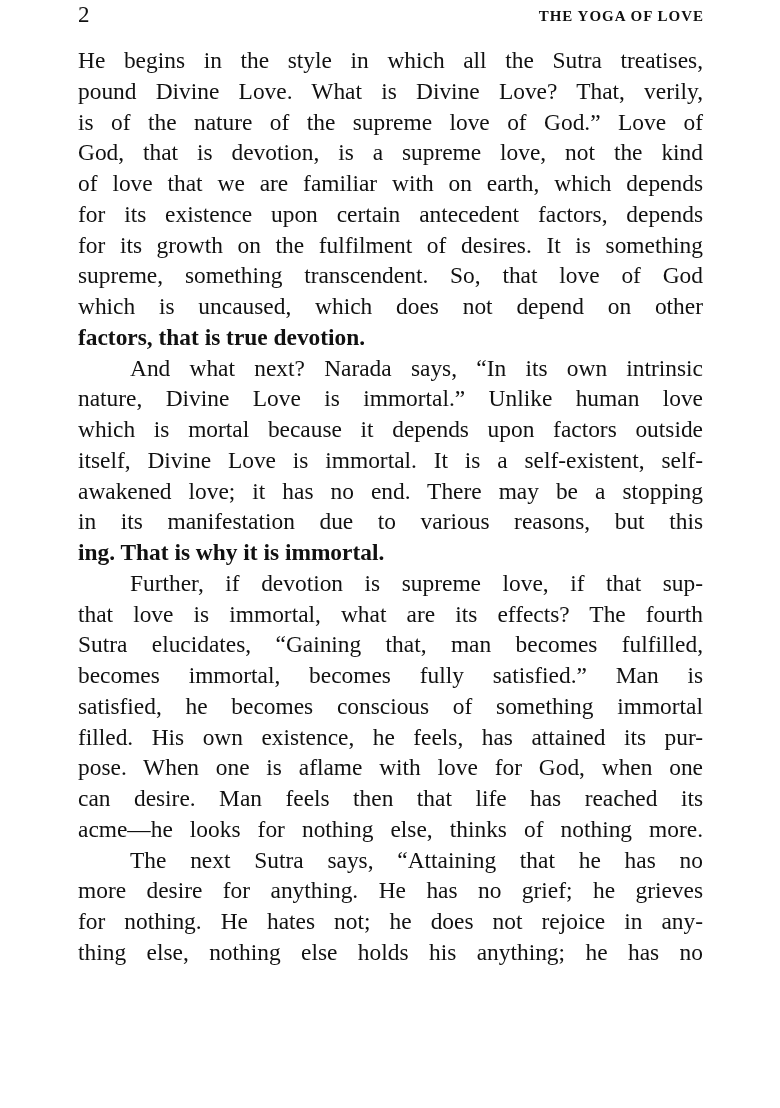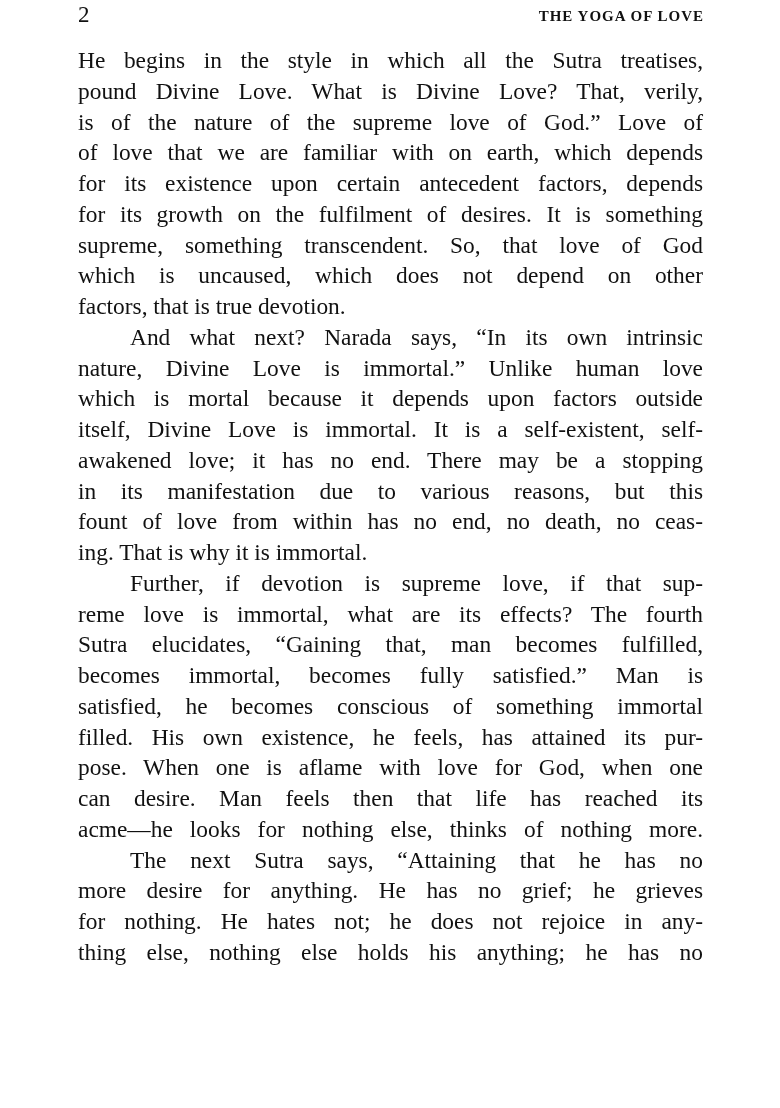--- a/index.html
+++ b/index.html
@@ -20,58 +20,58 @@
     margin-left: 35px;
   }
   .body-text {
     position: absolute; left: 78px; top: 45px; width: 625px;
   }
   .line {
     display: block; height: 30.75px; line-height: 30.75px;
     font-size: 23.4px; white-space: nowrap;
     text-align: justify; text-align-last: justify;
   }
-  .line.last { text-align-last: left; }
+  .line.last { text-align-last: left; font-weight: bold; }
   .line.indent { padding-left: 52px; }
 </style>
 </head>
 <body>
 
 <div class="page">
   <div class="folio">2</div>
   <div class="running-head">THE YOGA OF LOVE</div>
 
   <div class="body-text">
 
     <div>
       <span class="line">He begins in the style in which all the Sutra treatises,</span>
       <span class="line">pound Divine Love. What is Divine Love? That, verily,</span>
       <span class="line">is of the nature of the supreme love of God.” Love of</span>
+      <span class="line">God, that is devotion, is a supreme love, not the kind</span>
       <span class="line">of love that we are familiar with on earth, which depends</span>
       <span class="line">for its existence upon certain antecedent factors, depends</span>
       <span class="line">for its growth on the fulfilment of desires. It is something</span>
       <span class="line">supreme, something transcendent. So, that love of God</span>
       <span class="line">which is uncaused, which does not depend on other</span>
       <span class="line last">factors, that is true devotion.</span>
     </div>
 
     <div>
       <span class="line indent">And what next? Narada says, “In its own intrinsic</span>
       <span class="line">nature, Divine Love is immortal.” Unlike human love</span>
       <span class="line">which is mortal because it depends upon factors outside</span>
       <span class="line">itself, Divine Love is immortal. It is a self-existent, self-</span>
       <span class="line">awakened love; it has no end. There may be a stopping</span>
       <span class="line">in its manifestation due to various reasons, but this</span>
-      <span class="line">fount of love from within has no end, no death, no ceas-</span>
       <span class="line last">ing. That is why it is immortal.</span>
     </div>
 
     <div>
       <span class="line indent">Further, if devotion is supreme love, if that sup-</span>
-      <span class="line">reme love is immortal, what are its effects? The fourth</span>
+      <span class="line">that love is immortal, what are its effects? The fourth</span>
       <span class="line">Sutra elucidates, “Gaining that, man becomes fulfilled,</span>
       <span class="line">becomes immortal, becomes fully satisfied.” Man is</span>
       <span class="line">satisfied, he becomes conscious of something immortal</span>
       <span class="line">filled. His own existence, he feels, has attained its pur-</span>
       <span class="line">pose. When one is aflame with love for God, when one</span>
       <span class="line">can desire. Man feels then that life has reached its</span>
       <span class="line">acme—he looks for nothing else, thinks of nothing more.</span>
     </div>
 
     <div>

